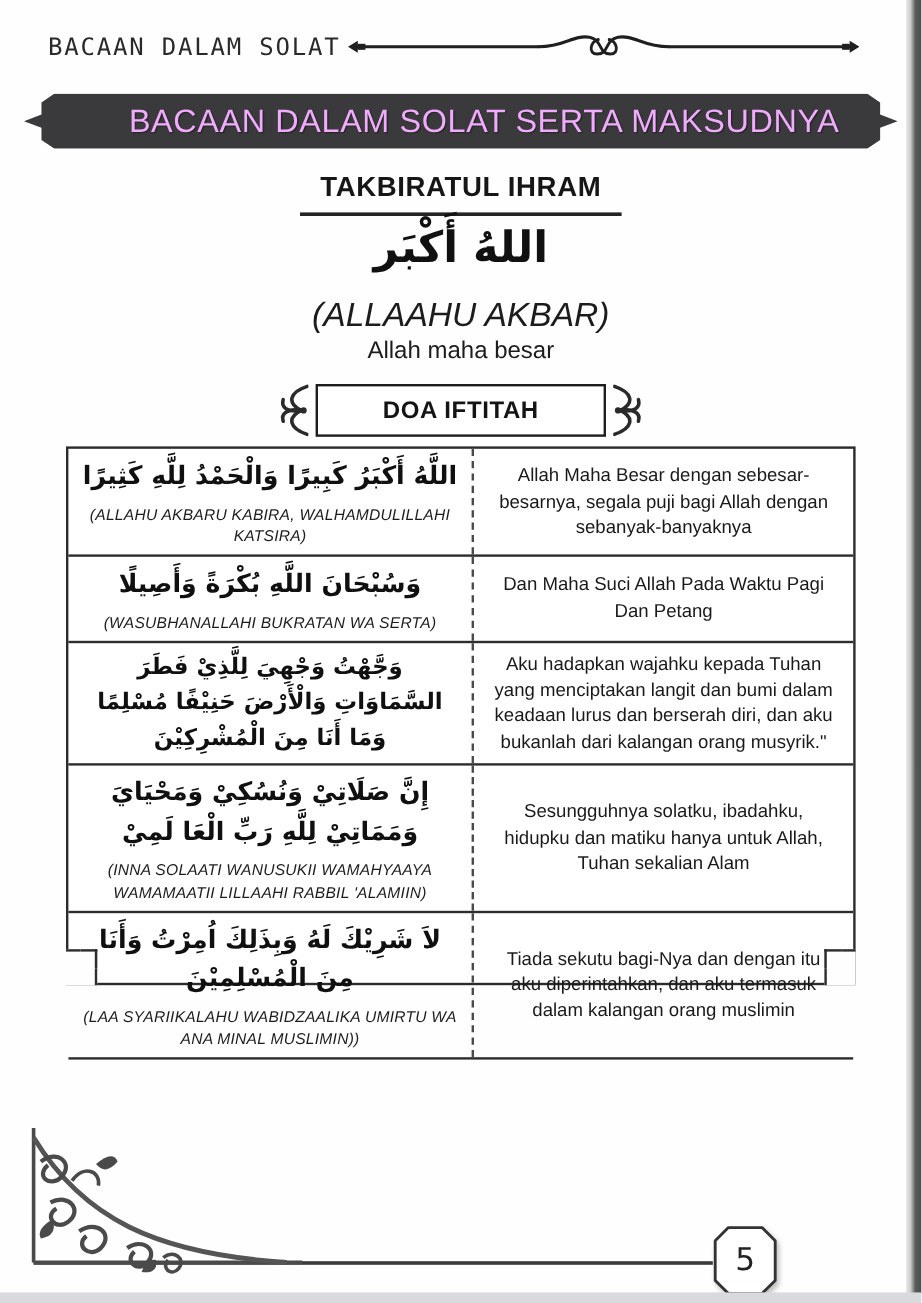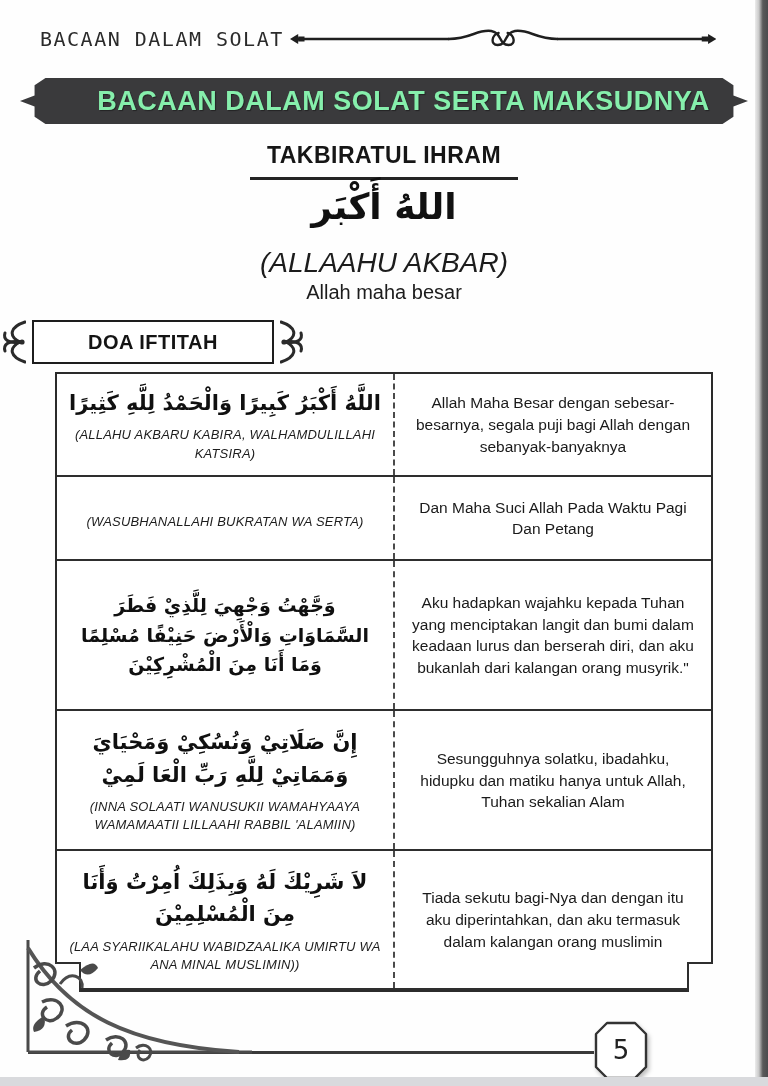--- a/index.html
+++ b/index.html
@@ -35,56 +35,56 @@
   .running-head .rh-orn{flex:1;height:26px;margin-left:6px;}
 
   
   .banner{
     position:relative;margin:24px 20px 0 20px;height:46px;
     background:#3a3a3c;
     display:flex;align-items:center;justify-content:center;
     clip-path:polygon(3.5% 0,96.5% 0,98% 16%,98% 38%,100% 50%,98% 62%,98% 84%,96.5% 100%,3.5% 100%,2% 84%,2% 62%,0 50%,2% 38%,2% 16%);
   }
   .banner .banner-text{
-    color:#86efac;font-weight:bold;font-size:27px;letter-spacing:.5px;
+    color:#f0abfc;font-weight:normal;font-size:27px;letter-spacing:.5px;
     text-shadow:1px 1px 1px rgba(0,0,0,.4);
     white-space:nowrap;
     margin-left:39px;
   }
 
   
   .takbir{ text-align:center; margin-top:18px;}
   .takbir .t-head{font-size:23px;font-weight:bold;color:#161616;letter-spacing:.5px;}
   .takbir .t-rule{width:268px;height:3px;background:#242424;margin:8px auto 6px auto;}
   .takbir .t-ar{
     font-family:"DejaVu Sans", sans-serif;
     font-size:36px;font-weight:bold;color:#111;direction:rtl;line-height:1.15;
   }
   .takbir .t-translit{font-size:28px;font-style:italic;font-weight:500;color:#1c1c1c;margin-top:20px;}
   .takbir .t-trans{font-size:20px;color:#1c1c1c;margin-top:2px;}
 
   
   .doa-wrap{
-    display:flex;align-items:center;
+    display:flex;align-items:center;justify-content:center;
     margin-top:14px;height:48px;
   }
   .doa-orn{width:26px;height:44px;}
   .doa-orn.flip{transform:scaleX(-1);}
   .doa-box{
     border:2.5px solid #1d1d1d;background:#fff;
     width:238px;height:40px;margin:0 6px;
     display:flex;align-items:center;justify-content:center;
   }
   .doa-box .doa-text{font-size:20px;font-weight:bold;color:#141414;letter-spacing:.5px;}
 
   
   .dtable{
     position:relative;
     margin:6px auto 0 auto;
-    width:658px;height:620px;
+    width:658px;height:449px;
     border:2.5px solid #2b2b2b;
     box-sizing:border-box;
     background:#fff;
   }
   .t-row{display:flex;box-sizing:border-box;border-bottom:2px solid #2e2e2e;}
   .t-row:last-child{border-bottom:none;}
   .cell-l{
     width:338px;box-sizing:border-box;
     border-right:2px dashed #4a4a4a;
     display:flex;flex-direction:column;justify-content:center;align-items:center;
@@ -207,20 +207,21 @@
         <div class="ar">اللَّهُ أَكْبَرُ كَبِيرًا وَالْحَمْدُ لِلَّهِ كَثِيرًا</div>
         <div class="tl">(ALLAHU AKBARU KABIRA, WALHAMDULILLAHI KATSIRA)</div>
       </div>
       <div class="cell-r">
         <div class="tr-txt">Allah Maha Besar dengan sebesar-besarnya, segala puji bagi Allah dengan sebanyak-banyaknya</div>
       </div>
     </div>
 
     <div class="t-row r2">
       <div class="cell-l">
+        <div class="ar">وَسُبْحَانَ اللَّهِ بُكْرَةً وَأَصِيلًا</div>
         <div class="tl">(WASUBHANALLAHI BUKRATAN WA SERTA)</div>
       </div>
       <div class="cell-r">
         <div class="tr-txt">Dan Maha Suci Allah Pada Waktu Pagi Dan Petang</div>
       </div>
     </div>
 
     <div class="t-row r3">
       <div class="cell-l">
         <div class="ar" style="font-size:19px">وَجَّهْتُ وَجْهِيَ لِلَّذِيْ فَطَرَ السَّمَاوَاتِ وَالْأَرْضَ حَنِيْفًا مُسْلِمًا وَمَا أَنَا مِنَ الْمُشْرِكِيْنَ</div>

